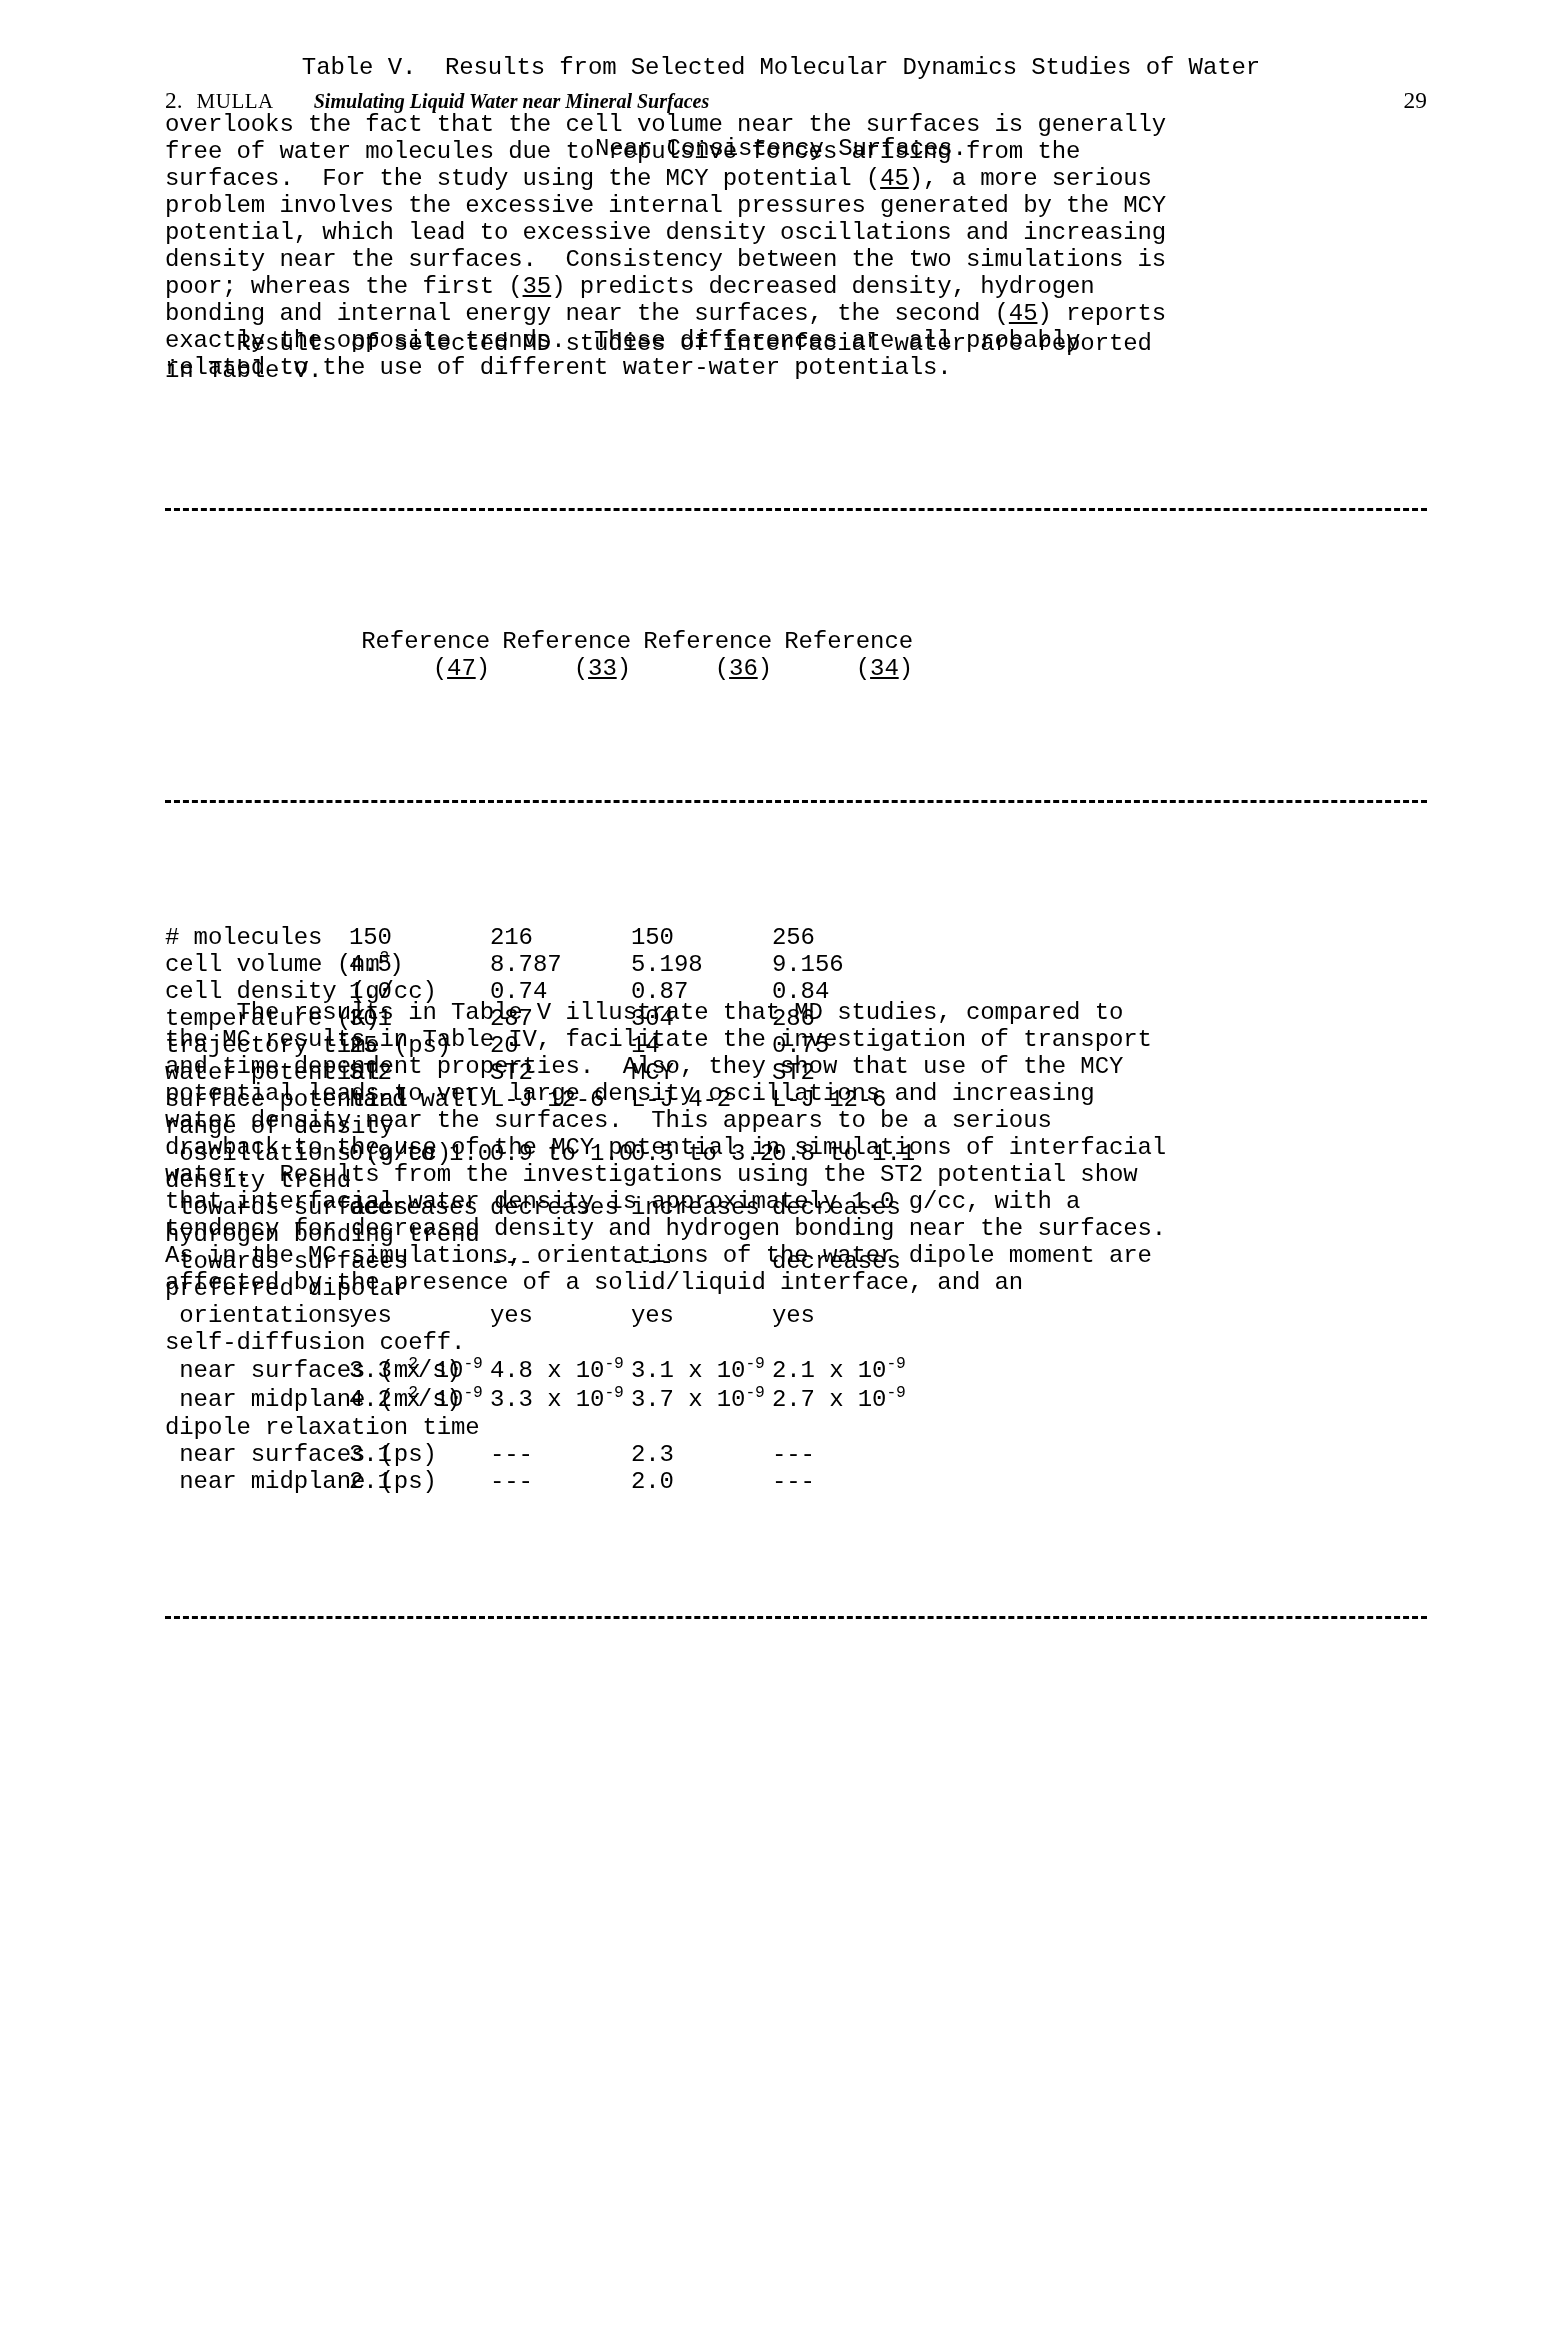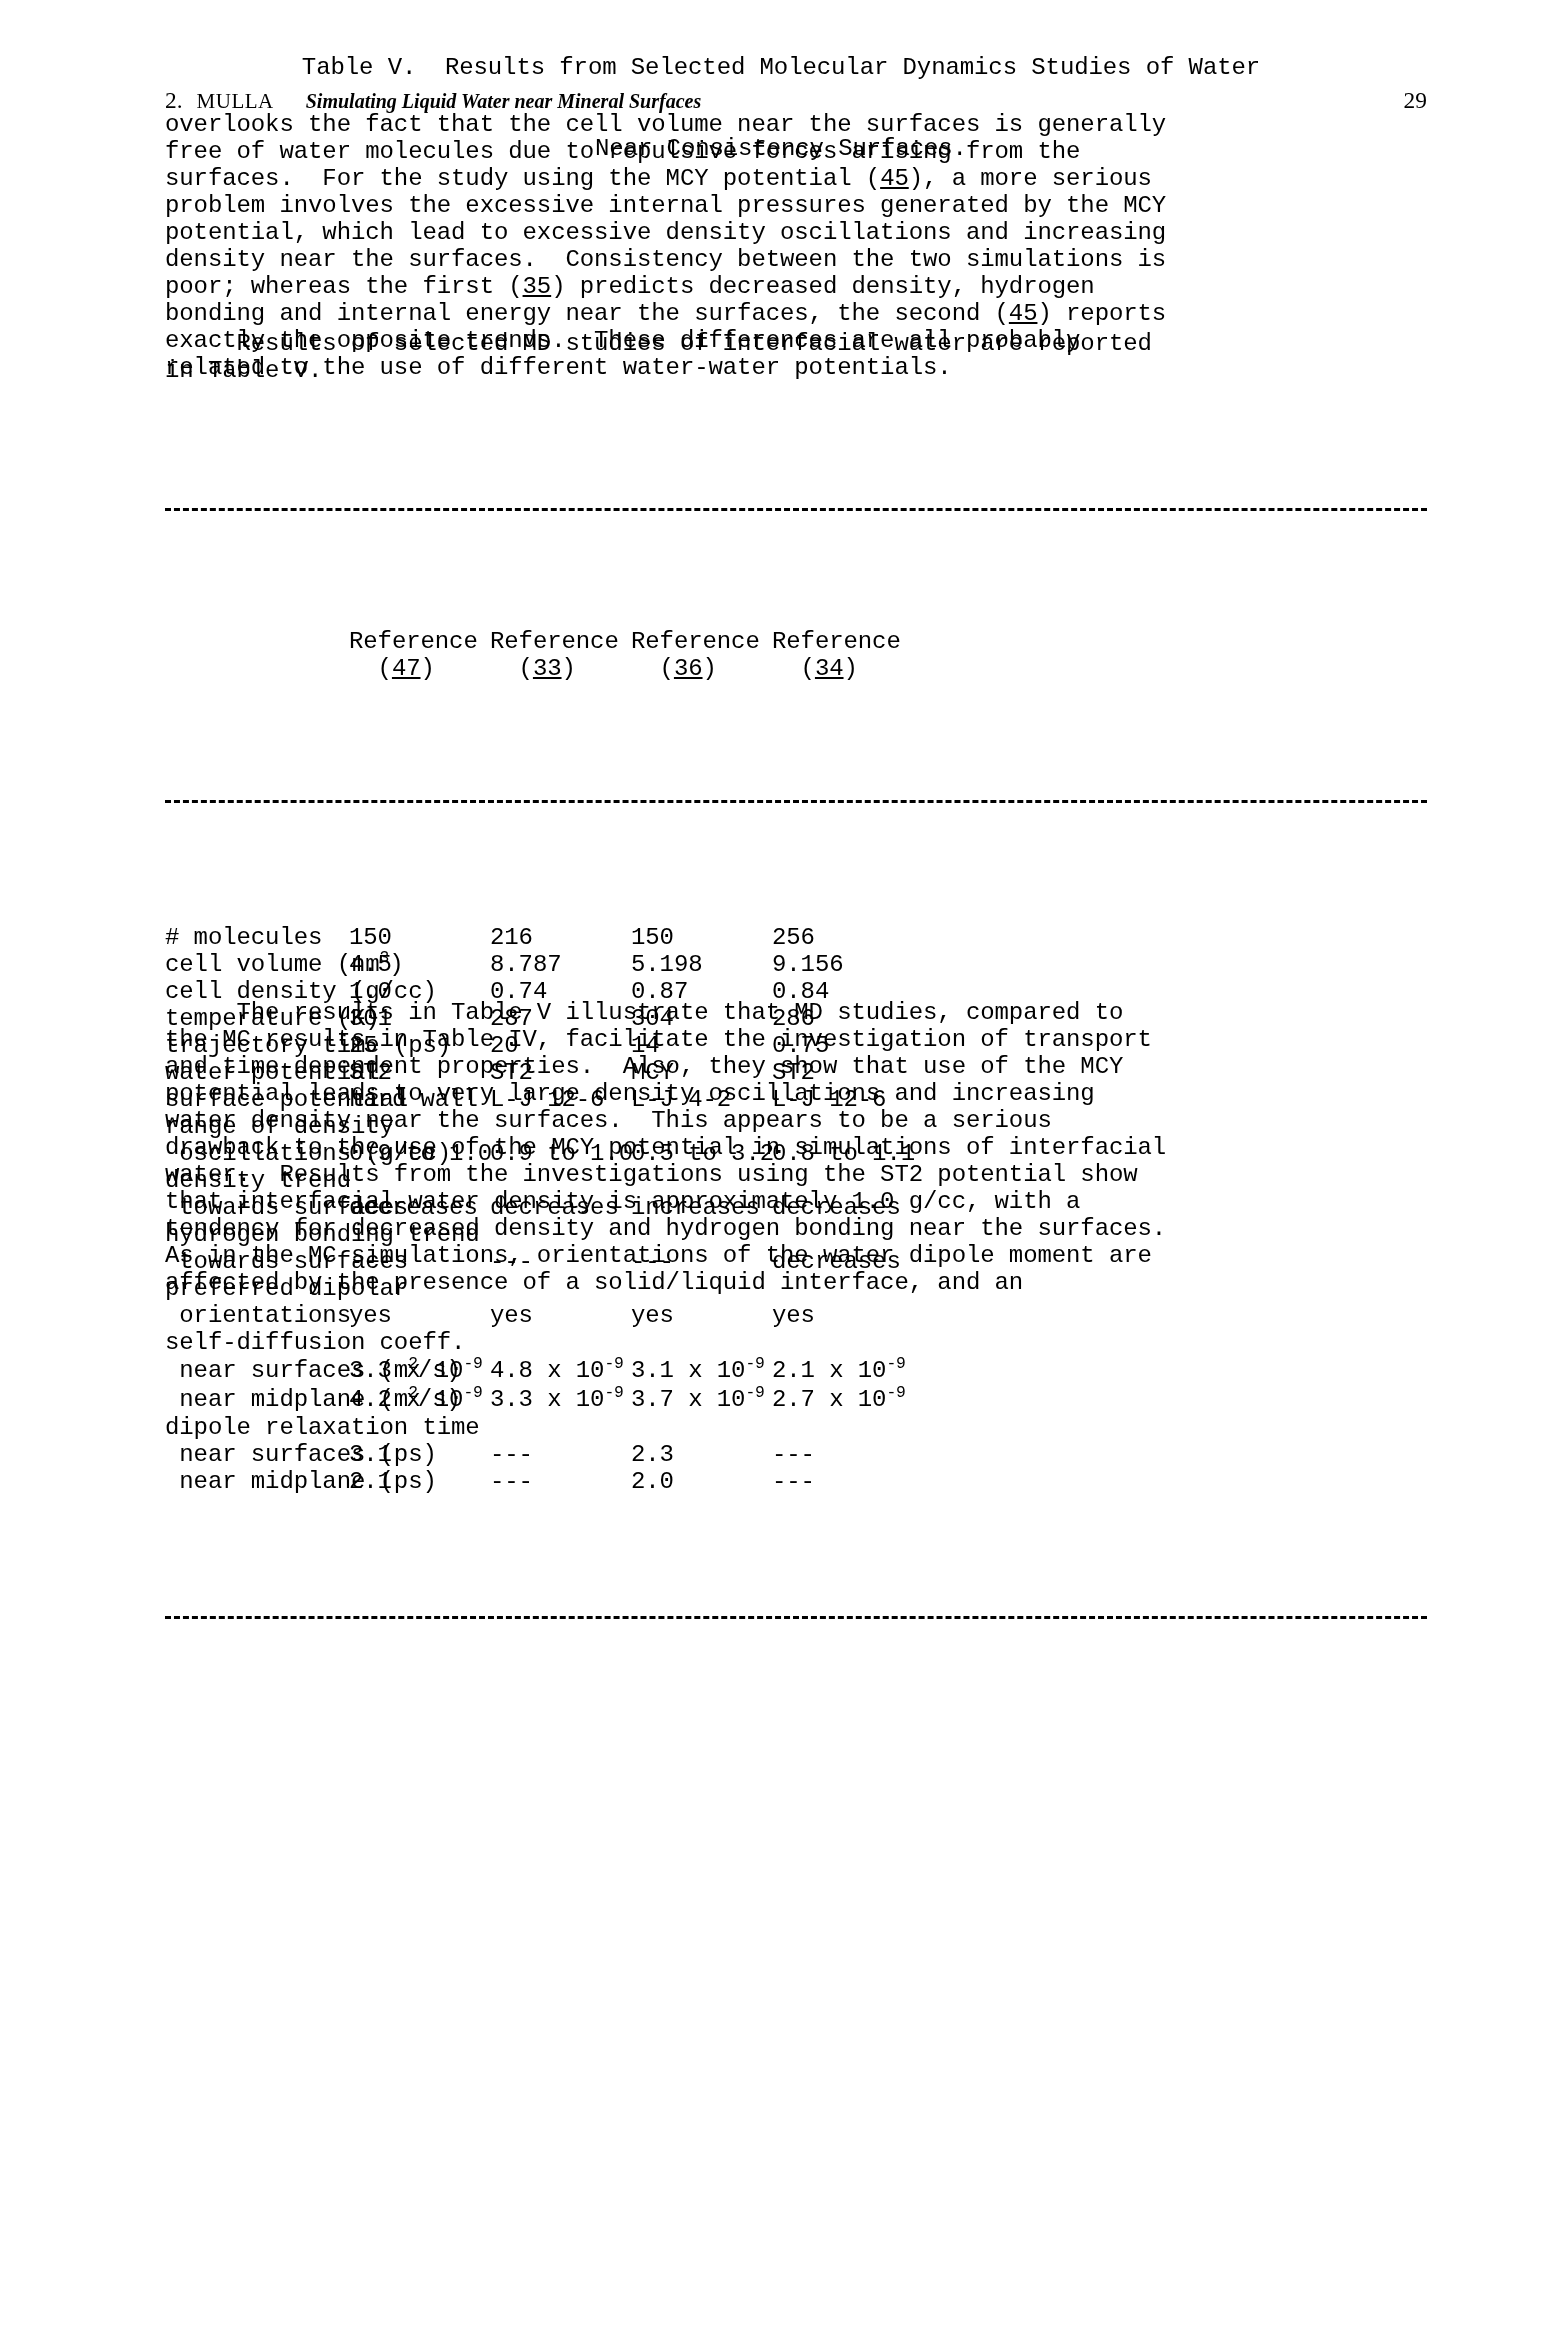--- a/index.html
+++ b/index.html
@@ -27,21 +27,21 @@
     font-family: "Liberation Serif", serif;
   }
   .runhead-num {
     font-size: 23.4px;
     margin-right: 14px;
     white-space: pre;
   }
   .runhead-author {
     font-size: 21px;
     letter-spacing: 0.5px;
-    margin-right: 32px;
+    margin-right: 40px;
     white-space: pre;
   }
   .runhead-title {
     font-size: 20px;
     font-style: italic;
     font-weight: bold;
     white-space: pre;
     flex: 1;
   }
   .runhead-page {
@@ -100,21 +100,21 @@
     white-space: pre;
   }
   .tcell {
     width: 141px;
     flex: none;
     white-space: pre;
   }
   .thead-cell {
     width: 141px;
     flex: none;
-    text-align: left;
+    text-align: right;
     white-space: pre;
   }
   .thead-row {
     display: flex;
     align-items: flex-start;
     height: 27px;
   }
   .u { text-decoration: underline; }
   sup {
     font-size: 0.68em;

